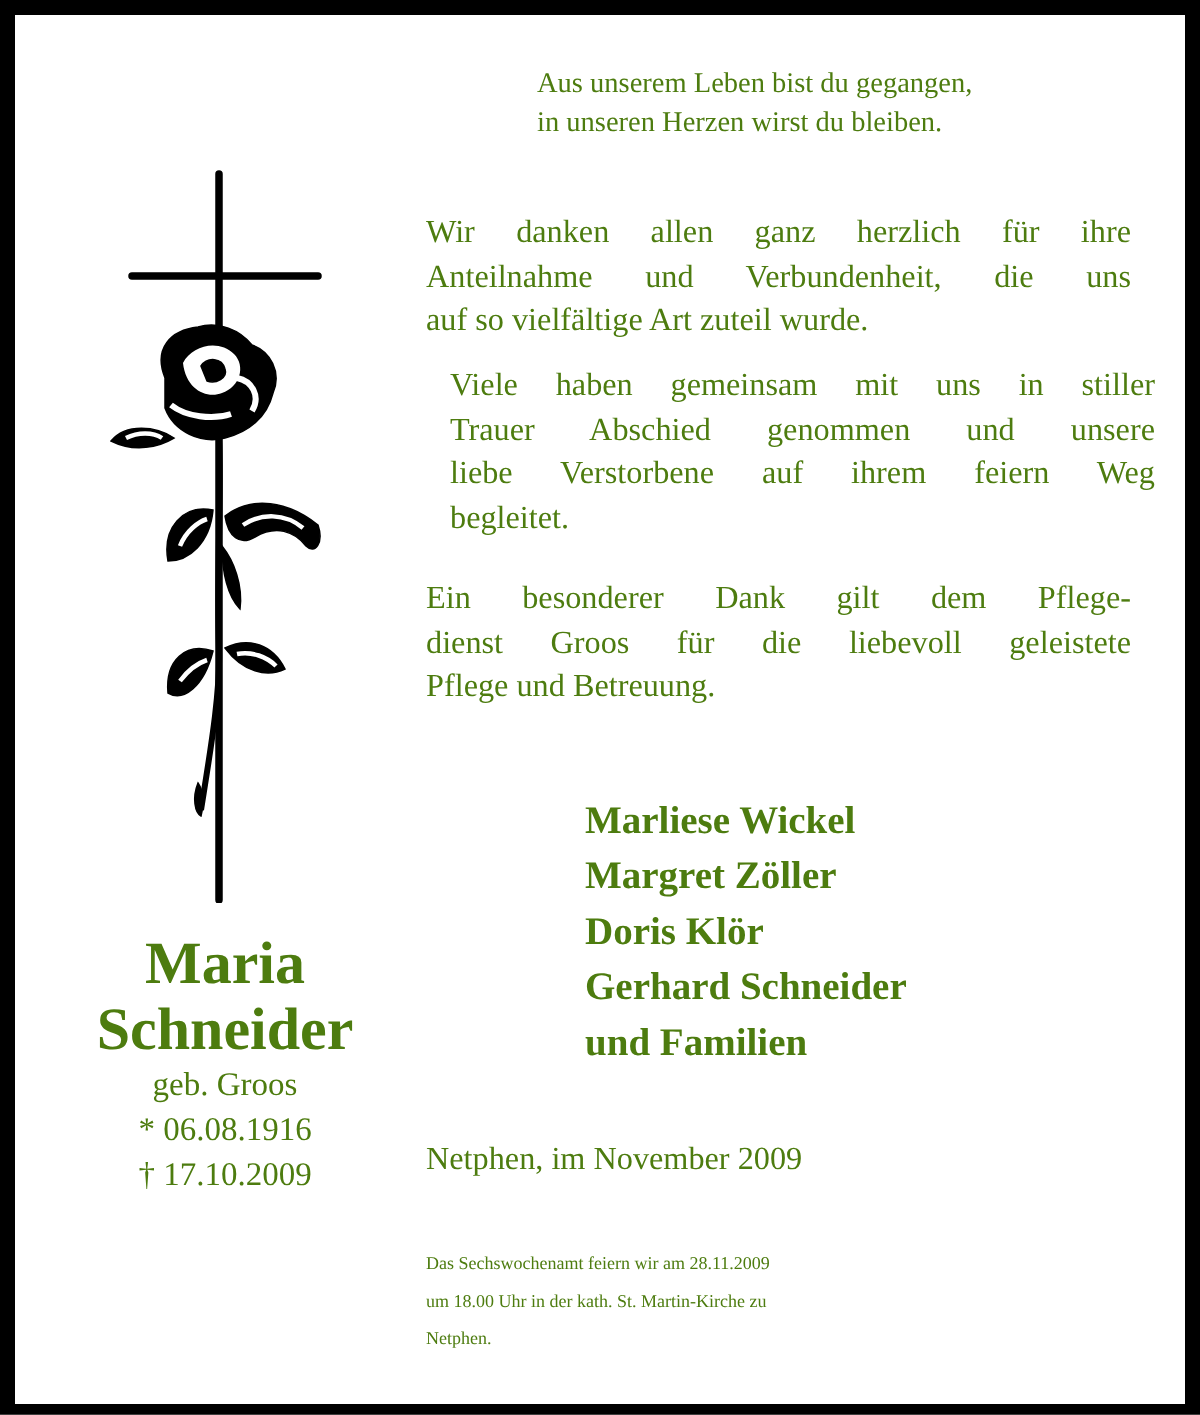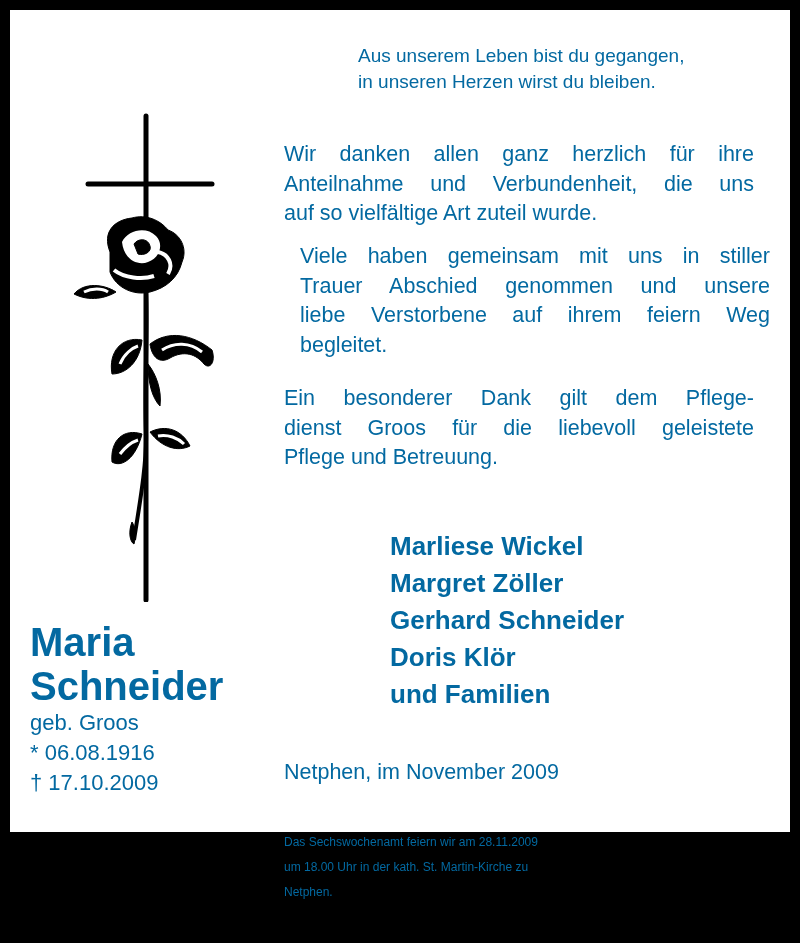--- a/index.html
+++ b/index.html
@@ -1,33 +1,33 @@
 <!DOCTYPE html>
 <html><head>
 <meta charset="utf-8">
 <style>
   html, body { margin: 0; padding: 0; background: #000; }
   body { width: 800px; height: 943px; position: relative; overflow: hidden; }
   .frame {
-    position: absolute; left: 10px; top: 10px; width: 780px; height: 822px;
+    position: absolute; left: 10px; top: 10px; width: 780px; height: 926px;
     background: #fff; box-sizing: border-box;
-    font-family: Liberation Sans, sans-serif; color: #0369a1;
+    font-family: Liberation Serif, serif; color: #4d7c0f;
   }
   .abs { position: absolute; }
   .motto { left: 348px; top: 33px; font-size: 19px; line-height: 26px; white-space: nowrap; }
   .body-text { left: 274px; width: 470px; font-size: 21.5px; line-height: 29.5px; text-align: justify; }
   .body-text .ln { display: block; text-align: justify; text-align-last: justify; white-space: nowrap; }
   .body-text .ln.last { text-align-last: left; }
   .p1 { top: 130px; }
   .p2 { top: 232px; margin-left: 16px; }
   .p3 { top: 374px; }
   .signers { left: 380px; top: 518px; font-weight: bold; font-size: 26px; line-height: 37px; white-space: nowrap; }
   .place { left: 274px; top: 748px; font-size: 21.5px; line-height: 28px; white-space: nowrap; text-align: center; }
   .service { left: 274px; top: 820px; font-size: 12px; line-height: 25px; white-space: nowrap; }
-  .deceased { left: 20px; width: 240px; top: 610px; text-align: left; }
+  .deceased { left: 20px; width: 240px; top: 610px; text-align: center; }
   .deceased .name { font-weight: bold; font-size: 40px; line-height: 44px; }
   .deceased .sub { font-size: 22px; line-height: 30px; }
   .cross-art { left: 40px; top: 92px; width: 200px; height: 500px; }
 </style>
 </head>
 <body>
 
 <div class="frame">
 
   <svg class="abs cross-art" viewBox="0 0 200 500" xmlns="http://www.w3.org/2000/svg">
@@ -79,22 +79,22 @@
   </div>
   <div class="abs body-text p3">
     <span class="ln">Ein besonderer Dank gilt dem Pflege-</span>
     <span class="ln">dienst Groos für die liebevoll geleistete</span>
     <span class="ln last">Pflege und Betreuung.</span>
   </div>
 
   <div class="abs signers">
     <div>Marliese Wickel</div>
     <div>Margret Zöller</div>
+    <div>Doris Klör</div>
     <div>Gerhard Schneider</div>
-    <div>Doris Klör</div>
     <div>und Familien</div>
   </div>
 
   <div class="abs deceased">
     <div class="name">Maria</div>
     <div class="name">Schneider</div>
     <div class="sub">geb. Groos</div>
     <div class="sub">* 06.08.1916</div>
     <div class="sub">† 17.10.2009</div>
   </div>

